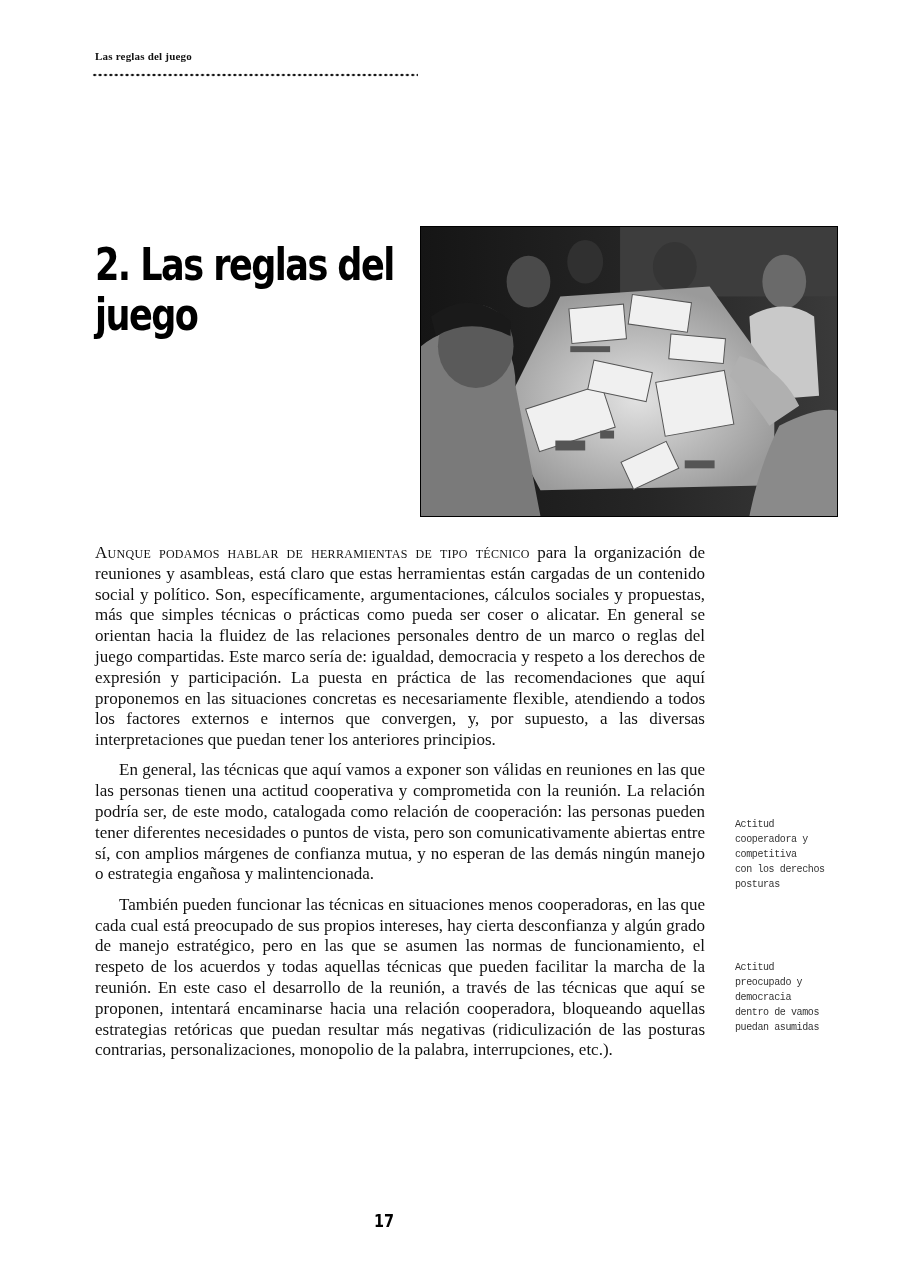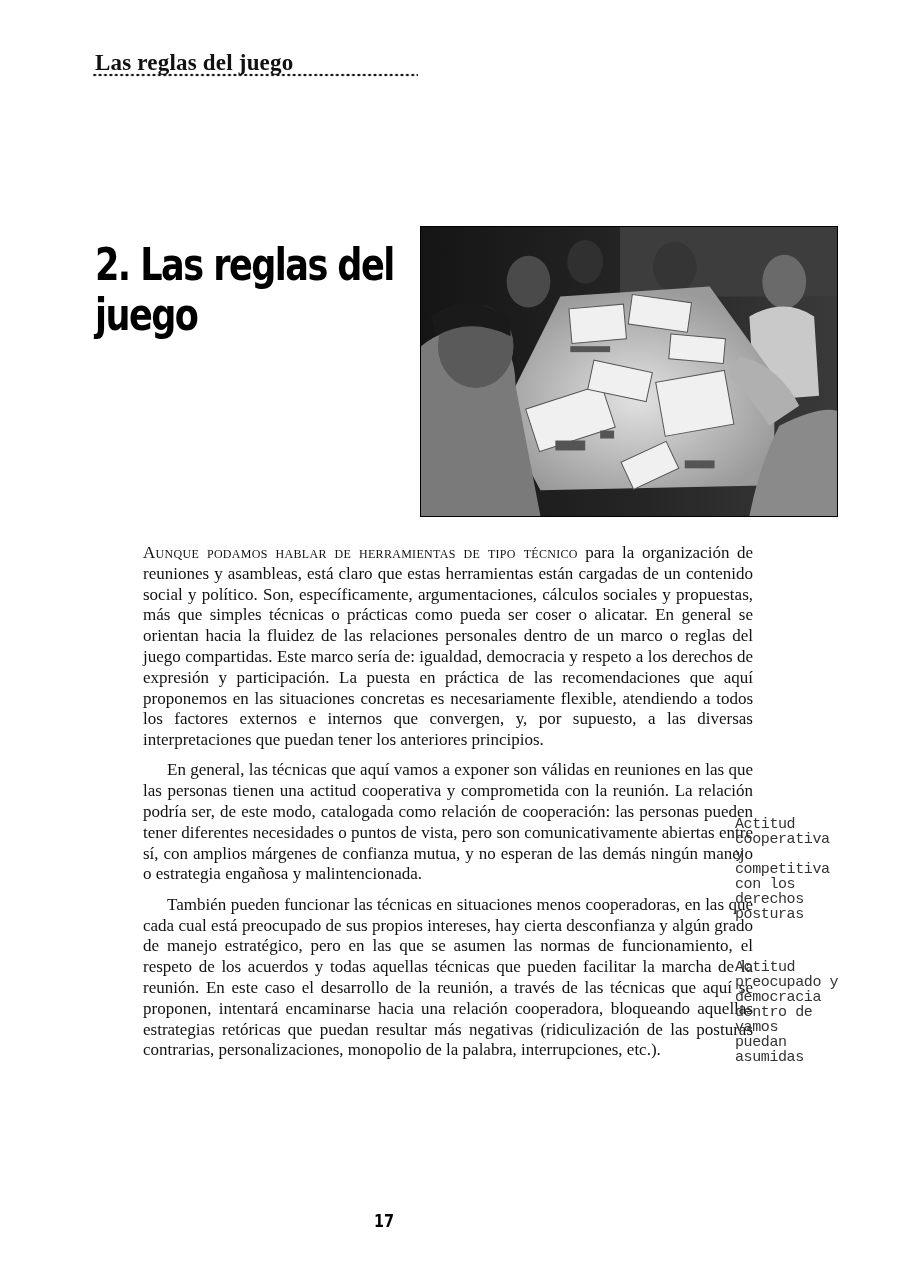--- a/index.html
+++ b/index.html
@@ -1,20 +1,20 @@
 <!DOCTYPE html>
 <html><head>
 <meta charset="utf-8">
 <style>
   html, body { margin: 0; padding: 0; background: #ffffff; }
   body { width: 905px; height: 1280px; position: relative; overflow: hidden; color: #111; }
   .running-head {
     position: absolute; left: 95px; top: 50px;
     font-family: "Liberation Serif", "DejaVu Serif", serif;
-    font-weight: bold; font-size: 23px; color: #111; letter-spacing: 0.2px;
+    font-weight: bold; font-size: 11px; color: #111; letter-spacing: 0.2px;
   }
   .running-dots {
     position: absolute; left: 92px; top: 73px; width: 326px; height: 4px;
     background-image: radial-gradient(circle, #111 1.3px, transparent 1.6px);
     background-size: 5.4px 4px; background-repeat: repeat-x;
   }
   .chapter-title {
     position: absolute; left: 95px; top: 240px; width: 310px;
     font-family: "DejaVu Sans", "Liberation Sans", sans-serif;
     font-weight: bold; font-size: 45px; line-height: 50px;
@@ -26,29 +26,28 @@
     position: absolute; left: 420px; top: 226px; width: 418px; height: 291px;
     border: 1.5px solid #000; box-sizing: border-box; overflow: hidden;
     background: #2a2a2a;
   }
   .photo svg { display: block; width: 100%; height: 100%; }
   .body-col {
     position: absolute; left: 95px; top: 543px; width: 610px;
     font-family: "Liberation Serif", "DejaVu Serif", serif;
     font-size: 17px; line-height: 20.8px; color: #111;
     text-align: justify;
-    margin-left: 48px;
   }
   .body-col p { margin: 0 0 9.5px 0; }
   .body-col p.indent { text-indent: 24px; }
   .smallcaps { font-variant: small-caps; letter-spacing: 0.3px; }
   .margin-note {
     position: absolute; left: 735px; width: 110px;
     font-family: "Liberation Mono", "DejaVu Sans Mono", monospace;
-    font-size: 15px; line-height: 15px; color: #333; letter-spacing: -0.4px;
+    font-size: 10px; line-height: 15px; color: #333; letter-spacing: -0.4px;
   }
   .note-1 { top: 817px; }
   .note-2 { top: 960px; }
   .page-number {
     position: absolute; left: 374px; top: 1210px;
     font-family: "DejaVu Sans", "Liberation Sans", sans-serif;
     font-weight: bold; font-size: 18px; color: #000;
     transform: scaleX(0.8); transform-origin: left top;
   }
 </style>
@@ -111,21 +110,21 @@
 </div>
 
 <div class="body-col">
   <p><span class="smallcaps">Aunque podamos hablar de herramientas de tipo técnico</span><span> para la organización de reuniones y asambleas, está claro que estas herramientas están cargadas de un contenido social y político. Son, específicamente, argumentaciones, cálculos sociales y propuestas, más que simples técnicas o prácticas como pueda ser coser o alicatar. En general se orientan hacia la fluidez de las relaciones personales dentro de un marco o reglas del juego compartidas. Este marco sería de: igualdad, democracia y respeto a los derechos de expresión y participación. La puesta en práctica de las recomendaciones que aquí proponemos en las situaciones concretas es necesariamente flexible, atendiendo a todos los factores externos e internos que convergen, y, por supuesto, a las diversas interpretaciones que puedan tener los anteriores principios.</span></p>
   <p class="indent">En general, las técnicas que aquí vamos a exponer son válidas en reuniones en las que las personas tienen una actitud cooperativa y comprometida con la reunión. La relación podría ser, de este modo, catalogada como relación de cooperación: las personas pueden tener diferentes necesidades o puntos de vista, pero son comunicativamente abiertas entre sí, con amplios márgenes de confianza mutua, y no esperan de las demás ningún manejo o estrategia engañosa y malintencionada.</p>
   <p class="indent">También pueden funcionar las técnicas en situaciones menos cooperadoras, en las que cada cual está preocupado de sus propios intereses, hay cierta desconfianza y algún grado de manejo estratégico, pero en las que se asumen las normas de funcionamiento, el respeto de los acuerdos y todas aquellas técnicas que pueden facilitar la marcha de la reunión. En este caso el desarrollo de la reunión, a través de las técnicas que aquí se proponen, intentará encaminarse hacia una relación cooperadora, bloqueando aquellas estrategias retóricas que puedan resultar más negativas (ridiculización de las posturas contrarias, personalizaciones, monopolio de la palabra, interrupciones, etc.).</p>
 </div>
 
 <div class="margin-note note-1">
   <div>Actitud</div>
-  <div>cooperativa y</div>
+  <div>cooperadora y</div>
   <div>competitiva</div>
   <div>con los derechos</div>
   <div>posturas</div>
 </div>
 
 <div class="margin-note note-2">
   <div>Actitud</div>
   <div>preocupado y</div>
   <div>democracia</div>
   <div>dentro de vamos</div>

